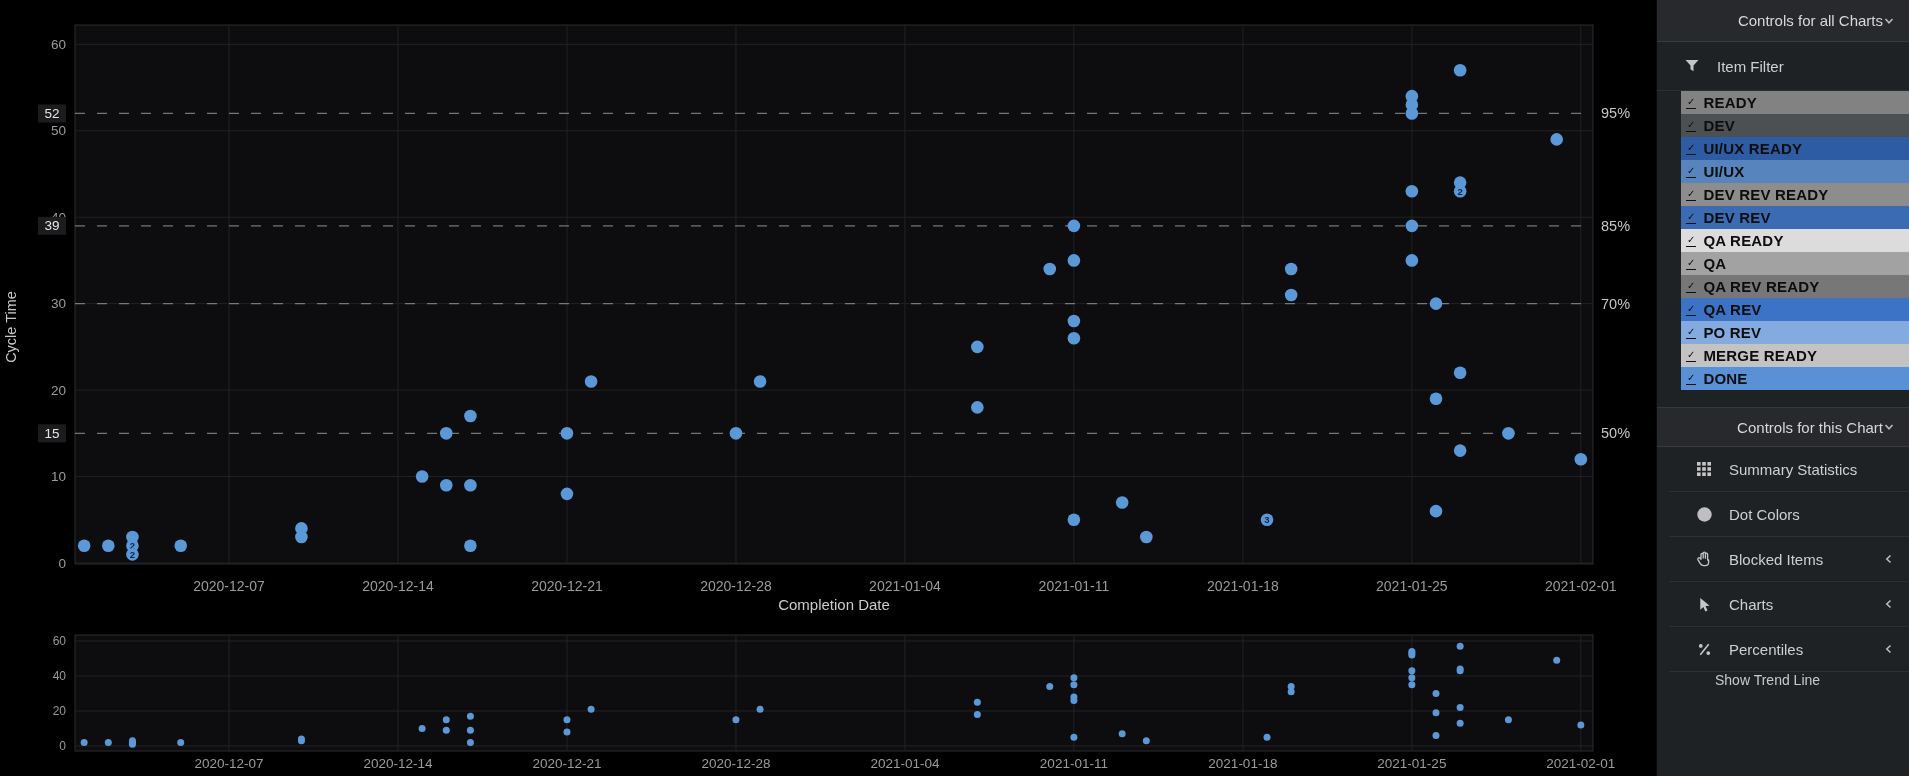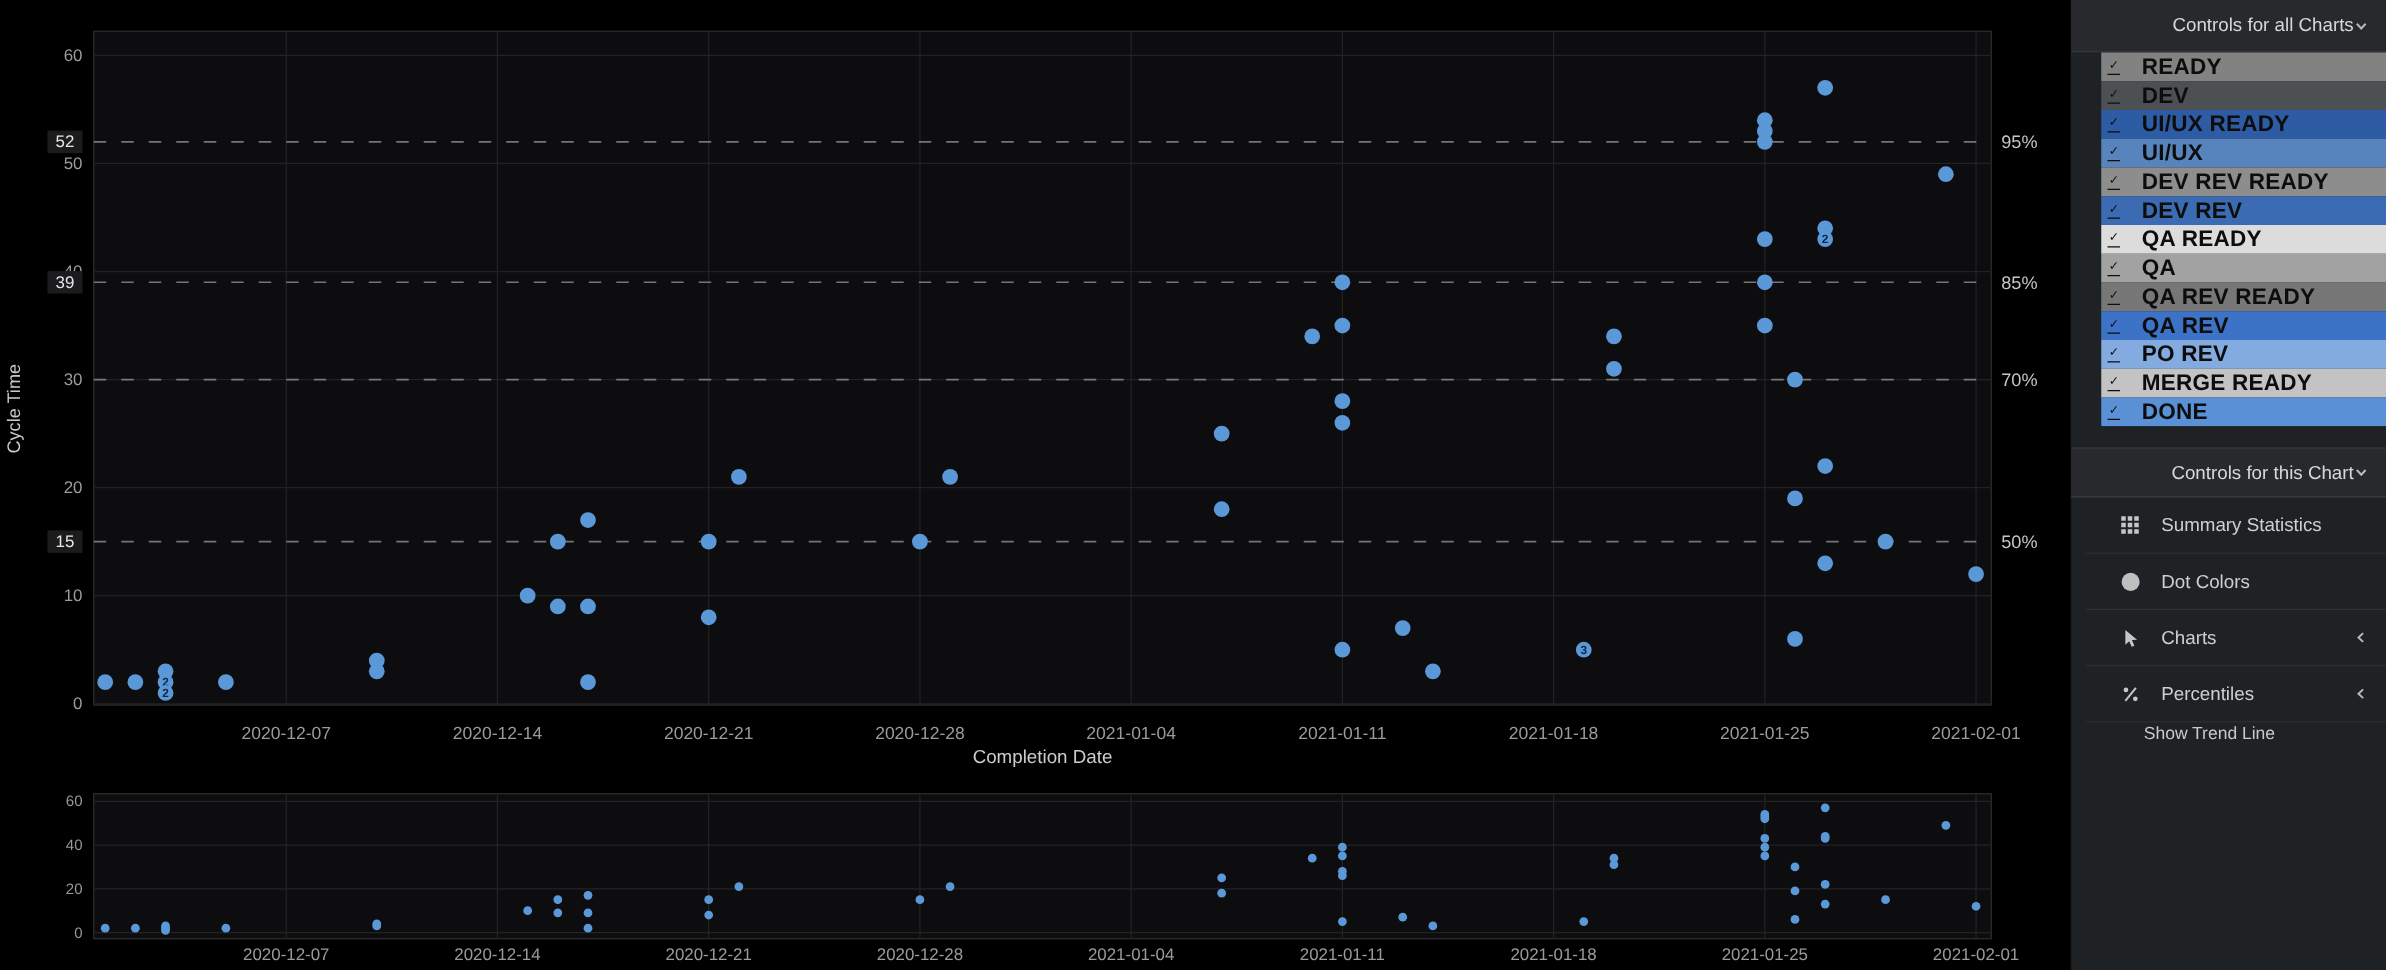--- a/index.html
+++ b/index.html
@@ -21,21 +21,21 @@
              font-size:15px;color:#cfcfcf;cursor:pointer;box-sizing:border-box;}
   .side-item .ic{width:18px;height:18px;margin-right:16px;flex:0 0 18px;display:flex;align-items:center;justify-content:center;}
   .side-item .lbl{flex:1 1 auto;}
   .row-if{height:49px;}
   .row-ws{height:46px;border-bottom:none;}
   .row-std{height:45px;margin-left:12px;}
   .stage-list{height:299px;padding-left:24px;box-sizing:border-box;background:#1f2225;}
   .stage{height:23px;display:flex;align-items:center;padding:0 6px 0 5px;cursor:pointer;}
   .stage .check{font-size:10px;line-height:10px;color:#0e0e0e;border-bottom:1.5px solid #0e0e0e;
                 margin-right:7px;padding:0 1px 1px 1px;}
-  .stage .stage-label{font-size:18px;font-weight:600;color:#0d0d0d;letter-spacing:.2px;white-space:nowrap;margin-left:10px;}
+  .stage .stage-label{font-size:15px;font-weight:600;color:#0d0d0d;letter-spacing:.2px;white-space:nowrap;}
   .spacer{height:17px;background:#1f2225;}
   .subitem{height:16px;overflow:hidden;padding-left:58px;font-size:14px;color:#c9c9c9;
            display:flex;align-items:flex-end;}
   .chev{flex:0 0 12px;}
 </style>
 </head>
 <body>
 
 <div class="app">
   <div class="charts">
@@ -225,20 +225,28 @@
 
   <aside class="sidebar">
 
     <div class="sec-header">
       <span>Controls for all Charts</span>
       <svg class="chev" width="12" height="12" viewBox="0 0 12 12">
         <polyline points="2.5,4 6,7.8 9.5,4" fill="none" stroke="#b9b9b9" stroke-width="1.6"></polyline>
         </svg>
     </div>
 
+    <div class="side-item row-if">
+      <span class="ic">
+        <svg width="16" height="16" viewBox="0 0 16 16">
+            <path d="M1.5 2 h13 l-5 5.6 v5.6 l-3 -1.9 v-3.7 z" fill="#c6c6c6"></path>
+          </svg>
+      </span>
+      <span class="lbl">Item Filter</span>
+    </div>
 
 
     <div class="stage-list">
       <div class="stage" style="background: rgb(130, 130, 130);">
           <span class="check">✓</span>
           <span class="stage-label">READY</span>
         </div>
       <div class="stage" style="background: rgb(77, 80, 83);">
           <span class="check">✓</span>
           <span class="stage-label">DEV</span>
@@ -318,20 +326,31 @@
     <div class="side-item row-std">
       <span class="ic">
         <svg width="17" height="17" viewBox="0 0 16 16">
             <circle cx="8" cy="8" r="6.8" fill="#bfbfbf"></circle>
           </svg>
       </span>
       <span class="lbl">Dot Colors</span>
       <svg class="chev" width="12" height="12" viewBox="0 0 12 12" style="visibility:hidden"></svg>
     </div>
 
+    <div class="side-item row-std">
+      <span class="ic">
+        <svg width="16" height="16" viewBox="0 0 16 16">
+            <path d="M5 8.2 V3.4 a1.1 1.1 0 0 1 2.2 0 V7 M7.2 7 V2.3 a1.1 1.1 0 0 1 2.2 0 V7 M9.4 7.2 V3.2 a1.1 1.1 0 0 1 2.2 0 V9 M5 8.2 L3.7 7 a1.25 1.25 0 0 0 -1.8 1.6 l2.4 4 a4.2 4.2 0 0 0 3.6 2 h1.3 a3.4 3.4 0 0 0 3.4 -3.4 V9" fill="none" stroke="#c6c6c6" stroke-width="1.3" stroke-linecap="round" stroke-linejoin="round"></path>
+          </svg>
+      </span>
+      <span class="lbl">Blocked Items</span>
+      <svg class="chev" width="12" height="12" viewBox="0 0 12 12">
+        <polyline points="7.5,2.5 3.8,6 7.5,9.5" fill="none" stroke="#b9b9b9" stroke-width="1.6"></polyline>
+        </svg>
+    </div>
 
     <div class="side-item row-std">
       <span class="ic">
         <svg width="15" height="15" viewBox="0 0 16 16">
             <path d="M3.5 1 V13.6 L6.8 10.6 L8.9 15.4 L11.2 14.4 L9.1 9.7 L13.5 9.3 Z" fill="#c6c6c6"></path>
           </svg>
       </span>
       <span class="lbl">Charts</span>
       <svg class="chev" width="12" height="12" viewBox="0 0 12 12">
         <polyline points="7.5,2.5 3.8,6 7.5,9.5" fill="none" stroke="#b9b9b9" stroke-width="1.6"></polyline>

